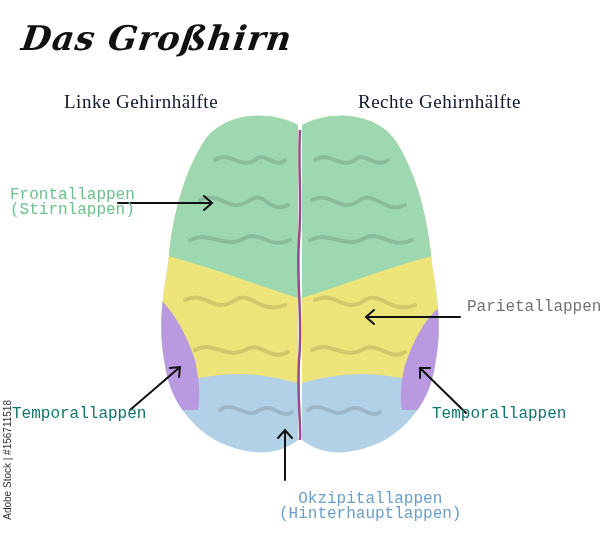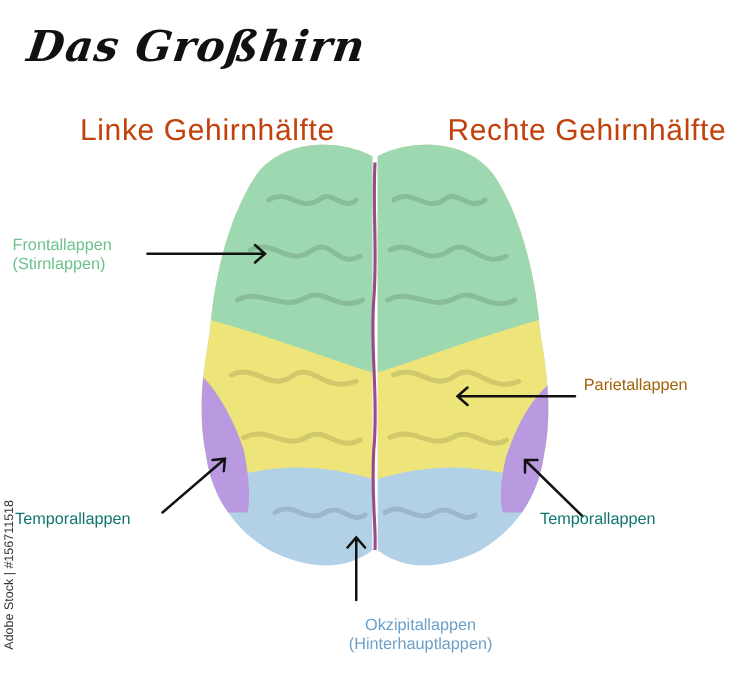--- a/index.html
+++ b/index.html
@@ -1,22 +1,22 @@
 <!DOCTYPE html>
 <html><head>
 <meta charset="utf-8">
 <style>
   html, body { margin: 0; padding: 0; background: #ffffff; }
   body { width: 600px; height: 546px; position: relative; overflow: hidden; font-family: "DejaVu Sans", sans-serif; }
   .title { position: absolute; left: 22px; top: 18px; font-family: "DejaVu Serif", serif; font-style: italic; font-weight: bold; font-size: 34px; color: #111; letter-spacing: 1px; transform: skewX(-8deg); }
-  .hemi { position: absolute; font-size: 24px; color: #c2410c; font-family: Liberation Sans, sans-serif; letter-spacing: 0.5px; }
-  .label { position: absolute; font-size: 13px; line-height: 15px; font-family: Liberation Sans, sans-serif; }
+  .hemi { position: absolute; font-size: 19px; color: #0f172a; font-family: Liberation Serif, serif; letter-spacing: 0.5px; }
+  .label { position: absolute; font-size: 16px; line-height: 15px; font-family: Liberation Mono, monospace; }
   .label span { display: block; }
   .c-green { color: #6cc18c; }
-  .c-yellow { color: #a16207; }
+  .c-yellow { color: #737373; }
   .c-purple { color: #0f766e; }
   .c-blue { color: #6a9fc9; }
   svg.brain { position: absolute; left: 0; top: 0; }
   .watermark { position: absolute; left: 2px; top: 400px; font-size: 10px; color: #333; writing-mode: vertical-rl; transform: rotate(180deg); font-family: "Liberation Sans", sans-serif; }
 </style>
 </head>
 <body>
 
 <div class="title">Das Großhirn</div>
 <div class="hemi" style="left:64px; top:91px;">Linke Gehirnhälfte</div>

